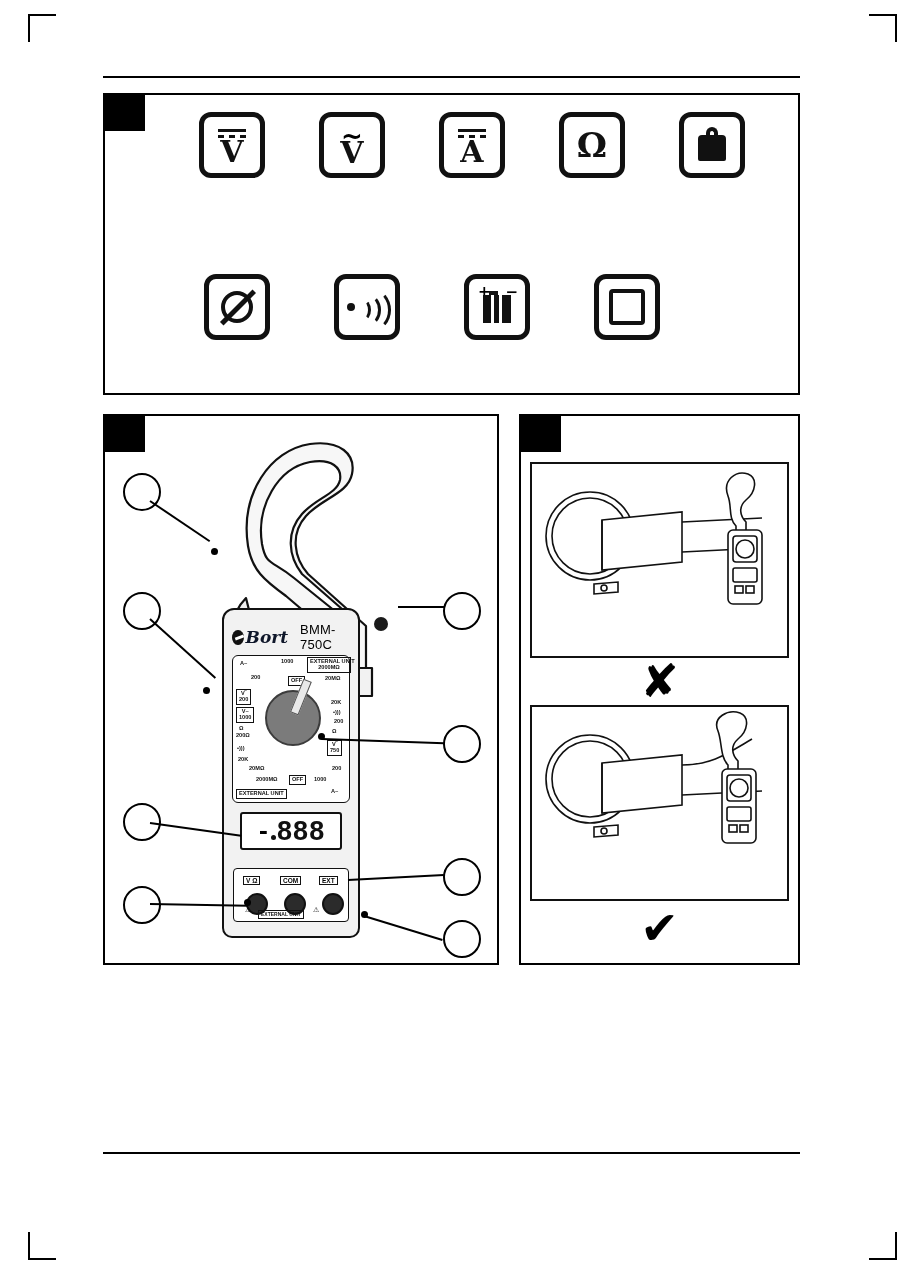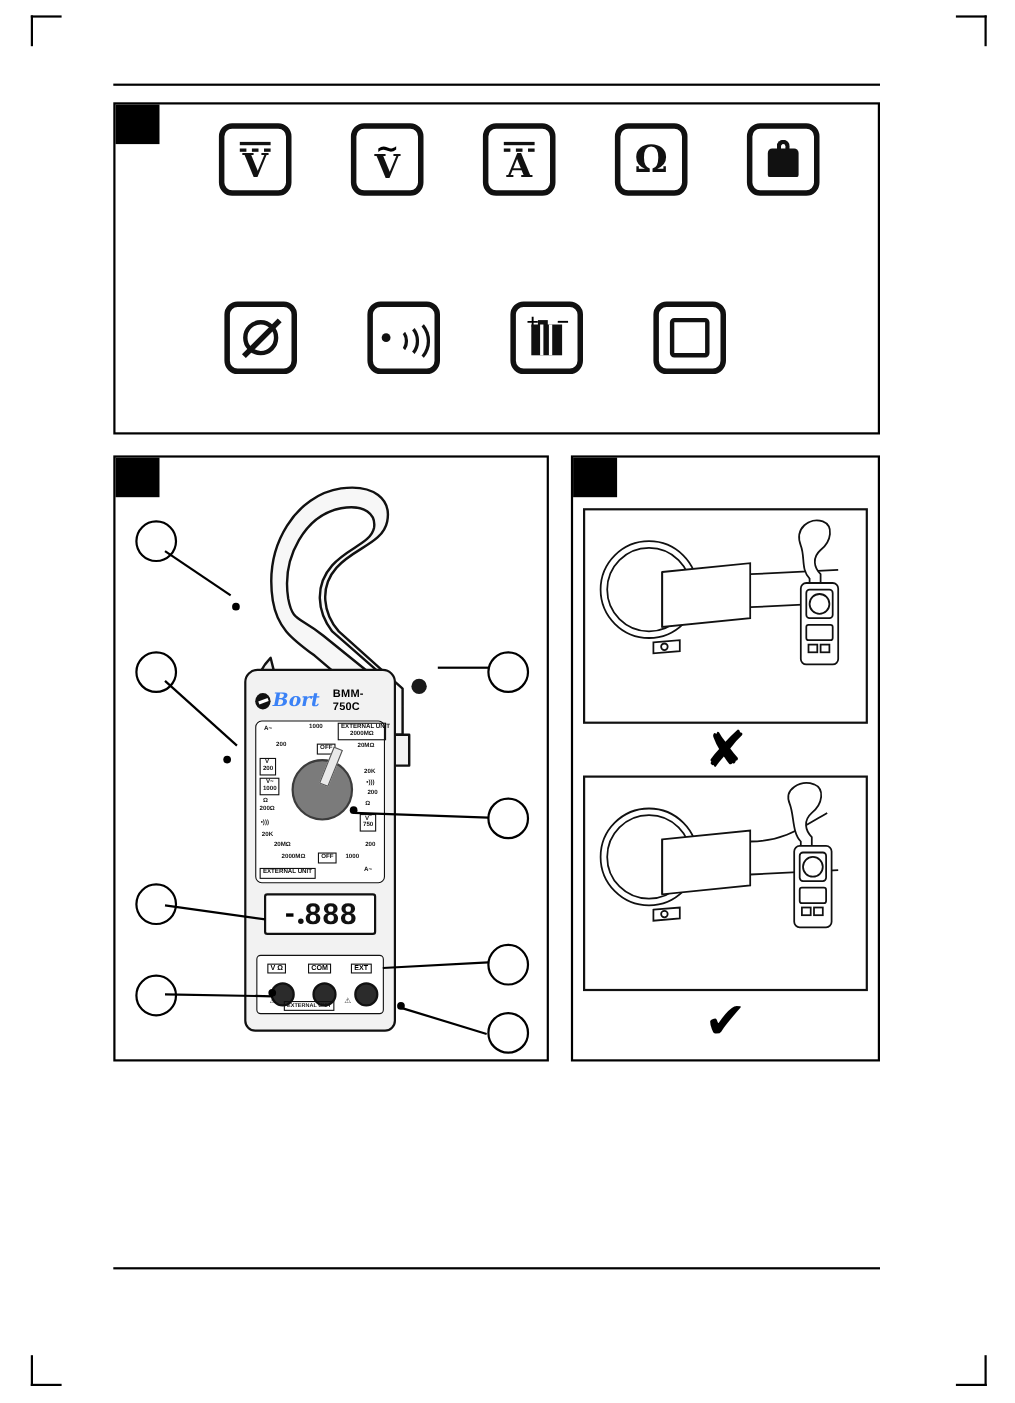--- a/index.html
+++ b/index.html
@@ -71,24 +71,24 @@
   
   #device-fig{position:absolute;left:103px;top:414px;width:396px;height:551px;}
 
   .callout{position:absolute;width:34px;height:34px;border:2px solid #000;border-radius:50%;background:#fff;}
   .lead{position:absolute;background:#000;height:2px;transform-origin:left center;}
   .leaddot{position:absolute;width:7px;height:7px;border-radius:50%;background:#000;}
 
   
   .meter-body{position:absolute;left:222px;top:608px;width:138px;height:330px;background:#f2f2f2;border:2px solid #111;border-radius:12px 12px 10px 10px;box-sizing:border-box;}
   .brandbar{position:absolute;left:232px;top:626px;width:120px;height:22px;display:flex;align-items:center;}
-  .brand{font-family:"DejaVu Serif",serif;font-style:italic;font-weight:bold;font-size:17px;color:#3b82f6;}
+  .brand{font-family:"DejaVu Serif",serif;font-style:italic;font-weight:bold;font-size:17px;color:#0f172a;}
   .brand-badge{width:15px;height:15px;border-radius:50%;background:#111;margin-right:2px;position:relative;}
   .brand-badge:after{content:"";position:absolute;left:3px;top:6px;width:9px;height:3px;background:#fff;transform:rotate(-20deg);}
-  .model{font-family:"Liberation Sans",sans-serif;font-size:10px;font-weight:bold;margin-left:12px;letter-spacing:.2px;}
+  .model{font-family:"Liberation Sans",sans-serif;font-size:13px;font-weight:normal;margin-left:12px;letter-spacing:.2px;}
 
   .dialplate{position:absolute;left:232px;top:655px;width:118px;height:148px;border:1.5px solid #111;border-radius:6px;background:#fff;box-sizing:border-box;}
   .dialknob{position:absolute;left:265px;top:690px;width:56px;height:56px;border-radius:50%;background:#7b7b7b;border:2px solid #3c3c3c;box-sizing:border-box;}
   .dialknob:after{content:"";position:absolute;left:24px;top:-14px;width:7px;height:34px;background:#e9e9e9;border:1px solid #555;transform:rotate(22deg);transform-origin:50% 90%;}
 
   .dl{position:absolute;font-family:"Liberation Sans",sans-serif;font-size:5.6px;font-weight:bold;color:#111;line-height:1.05;text-align:center;white-space:nowrap;}
   .dlbox{border:1px solid #111;padding:1px 2px;}
 
   .lcd{position:absolute;left:240px;top:812px;width:102px;height:38px;border:2px solid #111;border-radius:3px;background:#fff;box-sizing:border-box;display:flex;align-items:center;justify-content:center;}
   .lcd .seg{font-family:Liberation Sans, sans-serif;font-weight:bold;font-size:27px;letter-spacing:1px;color:#111;}

